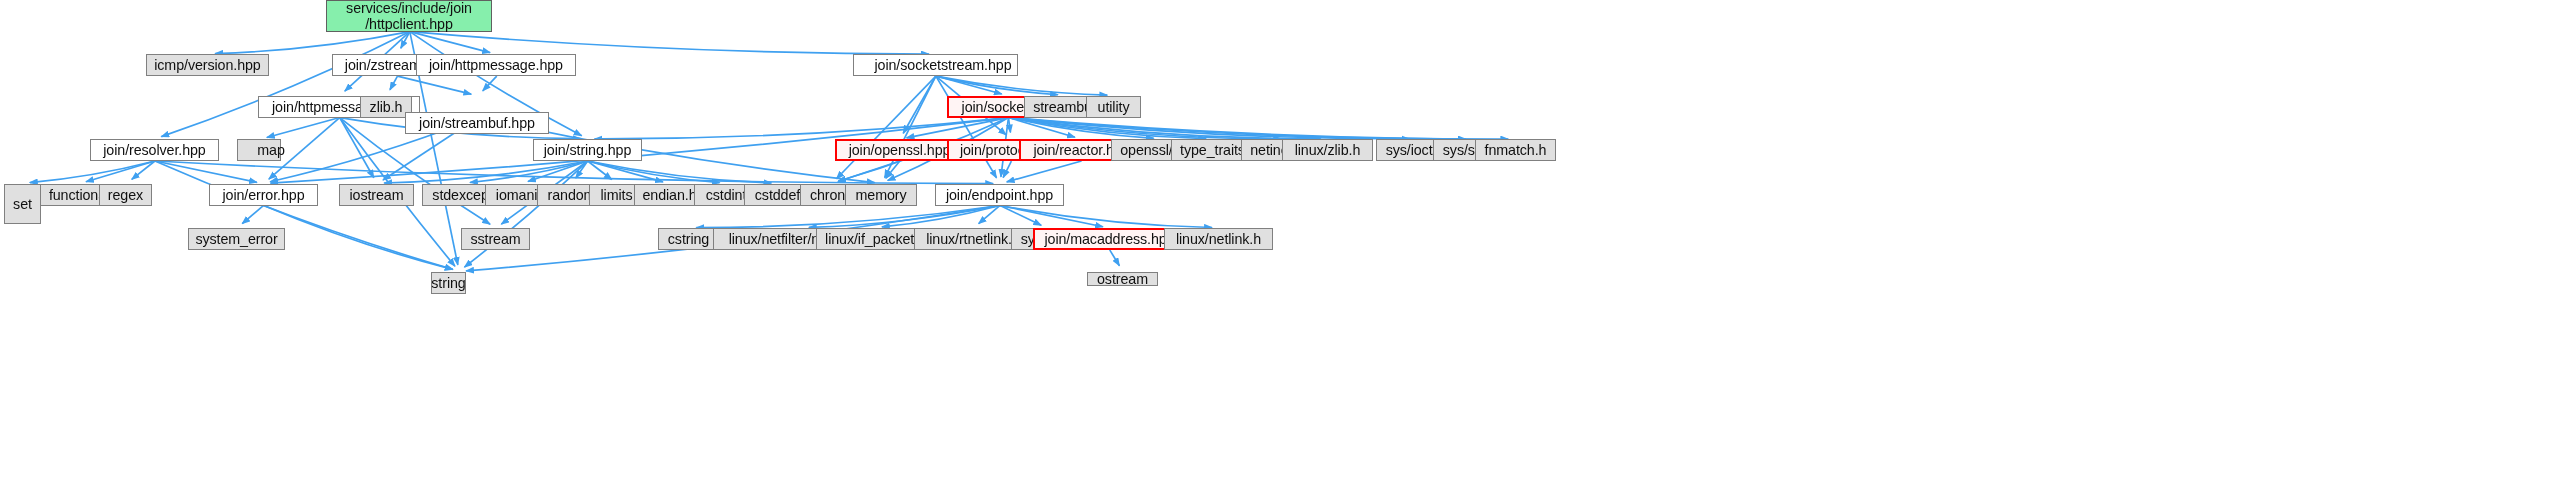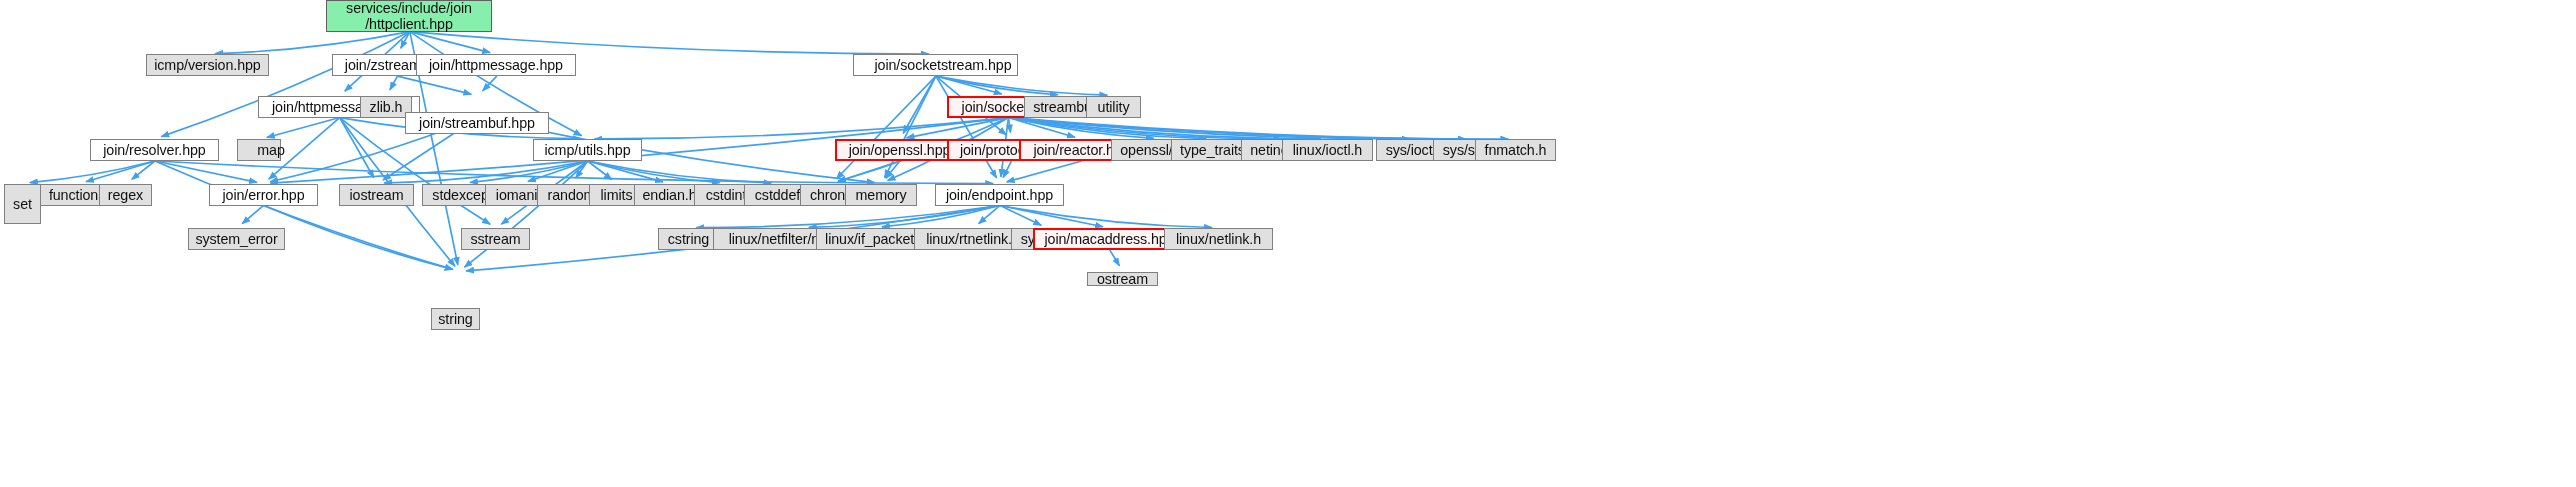--- a/index.html
+++ b/index.html
@@ -121,28 +121,28 @@
       <div class="node plain" style="left: 416px; top: 54px; width: 160px; height: 22px;">join/httpmessage.hpp</div>
       <div class="node plain" style="left: 853px; top: 54px; width: 165px; height: 22px; padding-left: 15px;">join/socketstream.hpp</div>
       <div class="node plain" style="left: 258px; top: 96px; width: 162px; height: 22px;">join/httpmessage.hpp</div>
       <div class="node sys" style="left: 360px; top: 96px; width: 52px; height: 22px;">zlib.h</div>
       <div class="node plain" style="left: 405px; top: 112px; width: 144px; height: 22px;">join/streambuf.hpp</div>
       <div class="node red" style="left: 947px; top: 96px; width: 123px; height: 22px;">join/socket.hpp</div>
       <div class="node sys" style="left: 1024px; top: 96px; width: 81px; height: 22px;">streambuf</div>
       <div class="node sys" style="left: 1086px; top: 96px; width: 55px; height: 22px;">utility</div>
       <div class="node plain" style="left: 90px; top: 139px; width: 129px; height: 22px;">join/resolver.hpp</div>
       <div class="node sys" style="left: 237px; top: 139px; width: 44px; height: 22px; padding-left: 24px;">map</div>
-      <div class="node plain" style="left: 533px; top: 139px; width: 109px; height: 22px;">icmp/utils.hpp</div>
+      <div class="node plain" style="left: 533px; top: 139px; width: 109px; height: 22px;">join/string.hpp</div>
       <div class="node red" style="left: 835px; top: 139px; width: 129px; height: 22px;">join/openssl.hpp</div>
       <div class="node red" style="left: 947px; top: 139px; width: 129px; height: 22px;">join/protocol.hpp</div>
       <div class="node red" style="left: 1019px; top: 139px; width: 125px; height: 22px;">join/reactor.hpp</div>
       <div class="node sys" style="left: 1111px; top: 139px; width: 99px; height: 22px;">openssl/err.h</div>
       <div class="node sys" style="left: 1171px; top: 139px; width: 83px; height: 22px;">type_traits</div>
       <div class="node sys" style="left: 1241px; top: 139px; width: 95px; height: 22px;">netinet/tcp.h</div>
-      <div class="node sys" style="left: 1282px; top: 139px; width: 91px; height: 22px;">linux/ioctl.h</div>
+      <div class="node sys" style="left: 1282px; top: 139px; width: 91px; height: 22px;">linux/zlib.h</div>
       <div class="node sys" style="left: 1376px; top: 139px; width: 81px; height: 22px;">sys/ioctl.h</div>
       <div class="node sys" style="left: 1433px; top: 139px; width: 79px; height: 22px;">sys/stat.h</div>
       <div class="node sys" style="left: 1475px; top: 139px; width: 81px; height: 22px;">fnmatch.h</div>
       <div class="node sys" style="left: 4px; top: 184px; width: 37px; height: 40px;">set</div>
       <div class="node sys" style="left: 40px; top: 184px; width: 78px; height: 22px;">functional</div>
       <div class="node sys" style="left: 99px; top: 184px; width: 53px; height: 22px;">regex</div>
       <div class="node plain" style="left: 209px; top: 184px; width: 109px; height: 22px;">join/error.hpp</div>
       <div class="node sys" style="left: 339px; top: 184px; width: 75px; height: 22px;">iostream</div>
       <div class="node sys" style="left: 422px; top: 184px; width: 81px; height: 22px;">stdexcept</div>
       <div class="node sys" style="left: 485px; top: 184px; width: 71px; height: 22px;">iomanip</div>
@@ -156,17 +156,17 @@
       <div class="node plain" style="left: 935px; top: 184px; width: 129px; height: 22px;">join/endpoint.hpp</div>
       <div class="node sys" style="left: 188px; top: 228px; width: 97px; height: 22px;">system_error</div>
       <div class="node sys" style="left: 461px; top: 228px; width: 69px; height: 22px;">sstream</div>
       <div class="node sys" style="left: 658px; top: 228px; width: 61px; height: 22px;">cstring</div>
       <div class="node sys" style="left: 713px; top: 228px; width: 178px; height: 22px;">linux/netfilter/nfnetlink.h</div>
       <div class="node sys" style="left: 816px; top: 228px; width: 119px; height: 22px;">linux/if_packet.h</div>
       <div class="node sys" style="left: 914px; top: 228px; width: 118px; height: 22px;">linux/rtnetlink.h</div>
       <div class="node sys" style="left: 1011px; top: 228px; width: 72px; height: 22px;">sys/un.h</div>
       <div class="node red" style="left: 1033px; top: 228px; width: 153px; height: 22px;">join/macaddress.hpp</div>
       <div class="node sys" style="left: 1164px; top: 228px; width: 109px; height: 22px;">linux/netlink.h</div>
-      <div class="node sys" style="left: 431px; top: 272px; width: 49px; height: 22px; margin-top: 36px;">string</div>
+      <div class="node sys" style="left: 431px; top: 272px; width: 35px; height: 22px;">string</div>
       <div class="node sys" style="left: 1087px; top: 272px; width: 71px; height: 14px;">ostream</div>
     </div>
 </div>
 
 
 </body></html>

